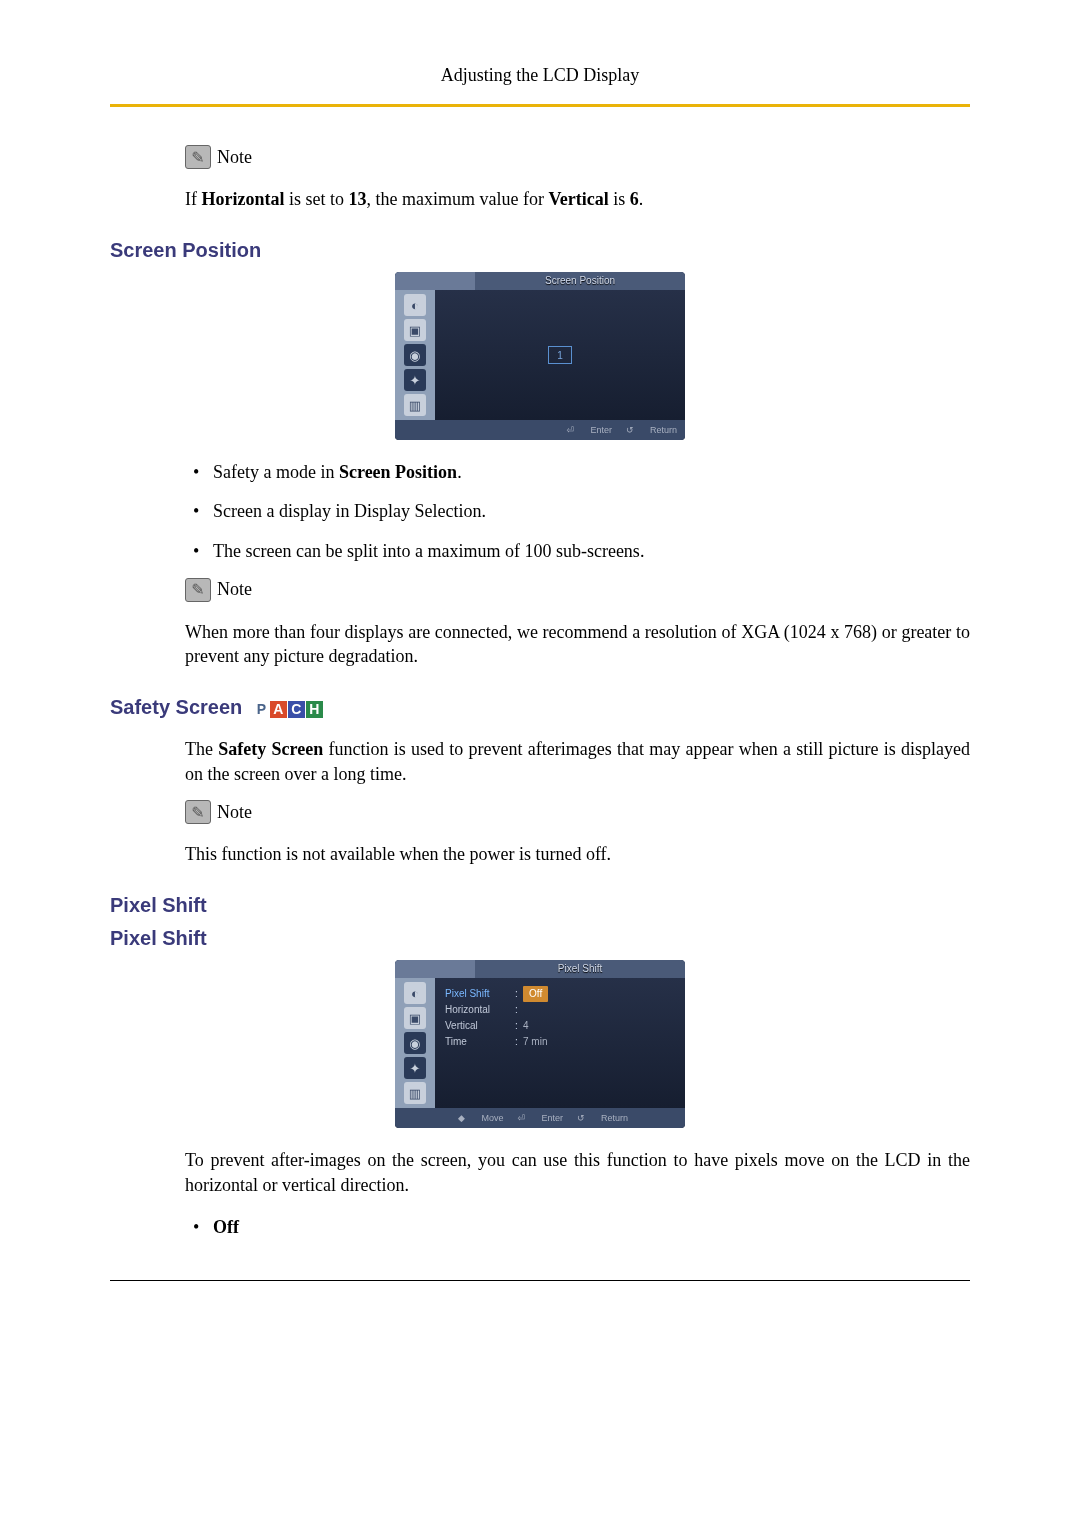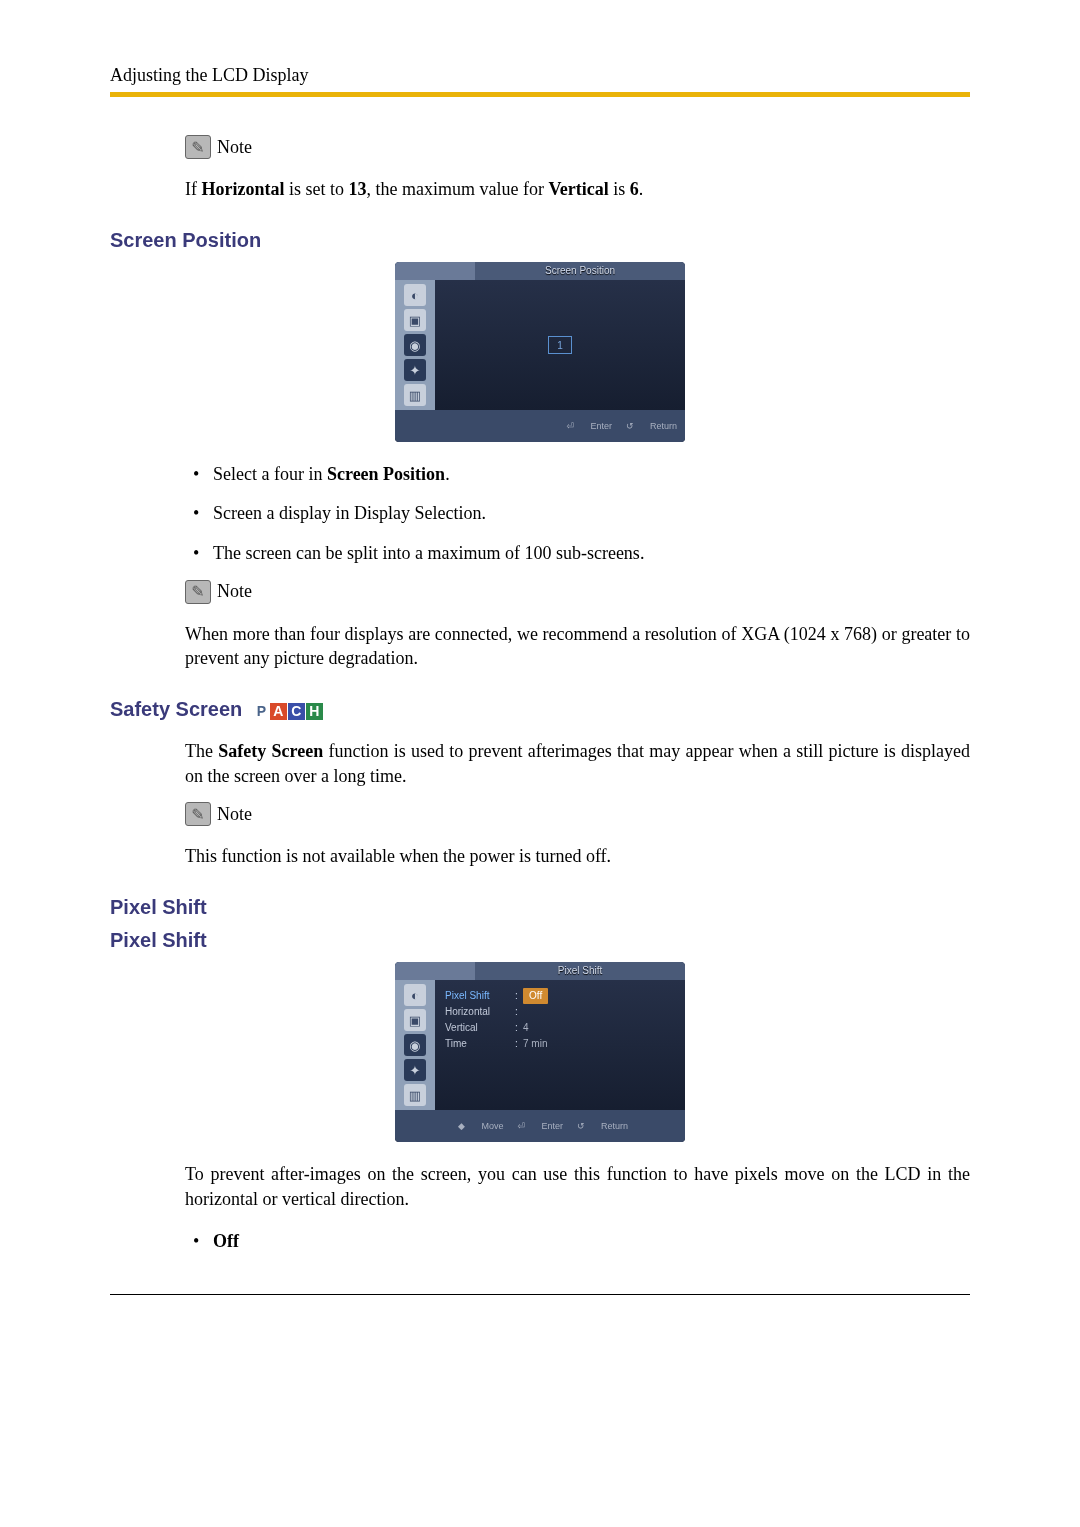--- a/index.html
+++ b/index.html
@@ -8,24 +8,24 @@
     background: #fff;
     font-family: "Times New Roman", Times, serif;
     font-size: 18px;
     color: #000;
     width: 1080px;
   }
   .page {
     padding: 65px 110px 60px 110px;
   }
   .header {
-    text-align: left;
+    text-align: center;
     font-size: 18px;
-    padding-bottom: 6px;
-    border-bottom: 5px solid #eab308;
+    padding-bottom: 18px;
+    border-bottom: 3px solid #eab308;
     margin-bottom: 38px;
   }
   .note-row {
     display: flex;
     align-items: center;
     margin-left: 75px;
     margin-bottom: 8px;
   }
   .note-icon {
     width: 24px;
@@ -162,21 +162,21 @@
   .osd-row .colon { width: 8px; }
   .osd-row .value { color: #a8b0c0; }
   .osd-row.selected .label { color: #7ab8ff; }
   .osd-row.selected .value-box {
     background: #d08a30;
     color: #fff;
     padding: 0 6px;
     border-radius: 1px;
   }
   .osd-footer {
-    height: 32px;
+    height: 20px;
     background: #3a4a68;
     display: flex;
     align-items: center;
     justify-content: flex-end;
     padding-right: 8px;
     font-size: 9px;
     color: #a8b0c0;
   }
   .osd-footer span { margin-left: 14px; white-space: nowrap; }
   .osd-footer.left-pad { justify-content: center; }
@@ -244,21 +244,21 @@
     </div>
     <div class="osd-footer">
       <span>⏎ <span>Enter</span></span>
       <span>↺ <span>Return</span></span>
     </div>
   </div>
 
 
   <ul class="doc-list">
     <li>
-      <span>Select a four in </span><b>Screen Position</b><span>.</span>
+      <span>Safety a mode in </span><b>Screen Position</b><span>.</span>
     </li>
     <li>Screen a display in Display Selection.</li>
     <li>The screen can be split into a maximum of 100 sub-screens.</li>
   </ul>
 
   <div class="note-row">
     <span class="note-icon">✎</span>
     <span class="note-label">Note</span>
   </div>
   <p class="indented para justify">When more than four displays are connected, we recommend a resolution of XGA (1024 x 768) or greater to prevent any picture degradation.</p>

